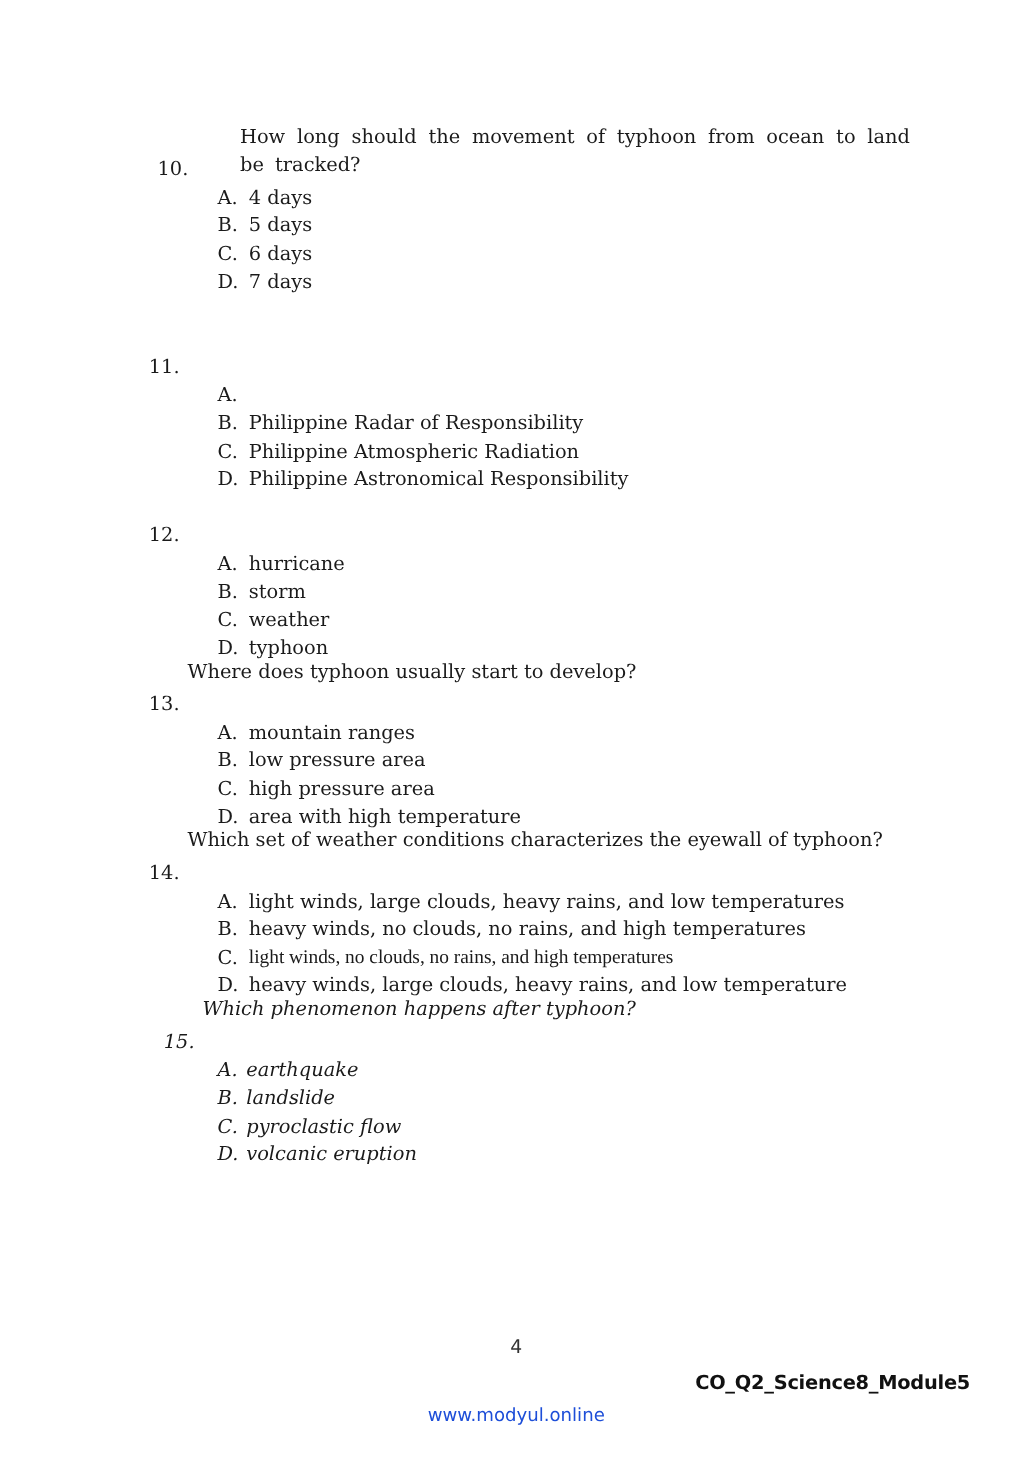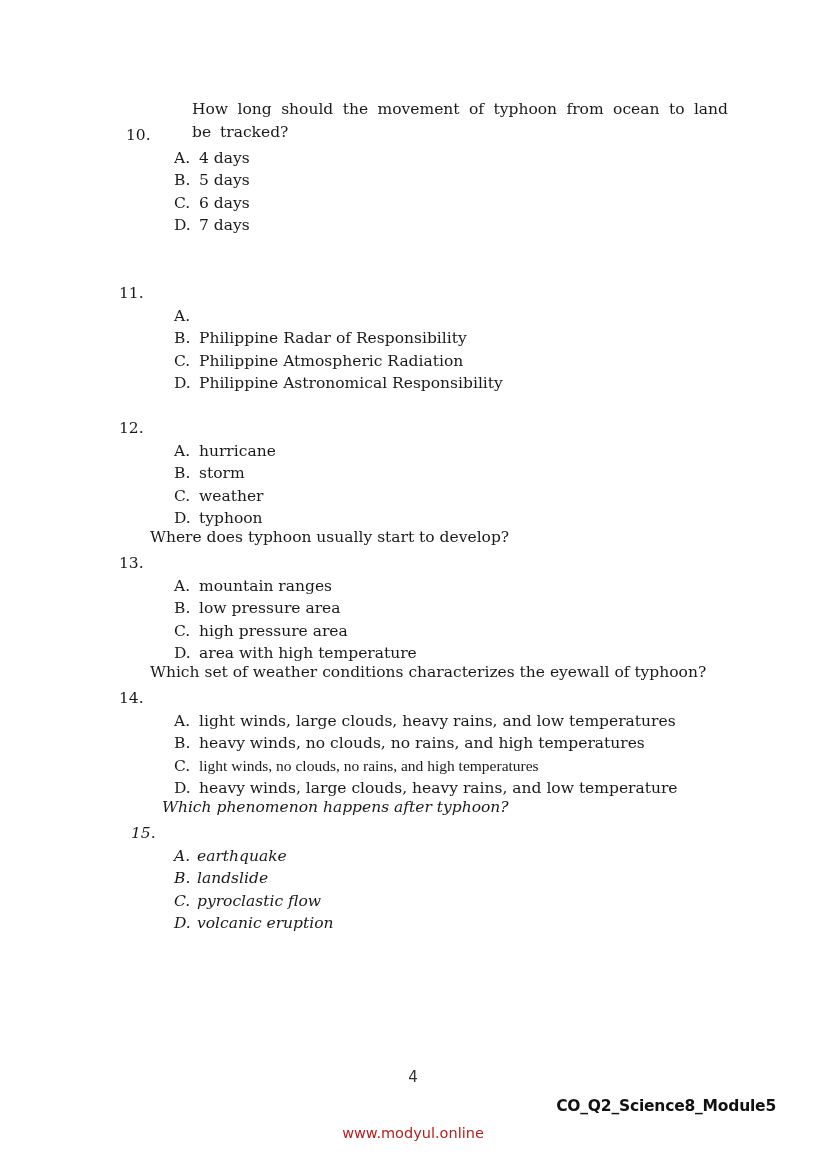--- a/index.html
+++ b/index.html
@@ -12,21 +12,21 @@
   .q-text { }
   .opt { display: flex; margin-left: 0; }
   .opt-letter { display: inline-block; }
   .opt-text { display: inline-block; }
   .page-num { position: absolute; top: 1068px; left: 0; width: 826px; text-align: center;
               font-family: "DejaVu Sans", "Liberation Sans", sans-serif; font-size: 15px; color: #333; }
   .module-code { position: absolute; top: 1097px; right: 50px;
                  font-family: "DejaVu Sans", "Liberation Sans", sans-serif; font-weight: bold;
                  font-size: 15.5px; color: #111; letter-spacing: -0.2px; }
   .watermark { position: absolute; top: 1125px; left: 0; width: 826px; text-align: center;
-               font-family: "DejaVu Sans", "Liberation Sans", sans-serif; font-size: 14.5px; color: #b91c1c; }
+               font-family: "DejaVu Sans", "Liberation Sans", sans-serif; font-size: 14.5px; color: #1d4ed8; }
 </style>
 </head>
 <body>
 
 <div class="page">
 
   <div class="q" style="top:98px; left:126px; width:602px;">
     <div class="q-head">
       <span class="q-num" style="width:30px;">10.</span>
       <span class="q-text" style="text-align:justify; text-align-last:left; word-spacing:4px; flex:1;margin-left:36px;">How long should the movement of typhoon from ocean to land be tracked?</span>

